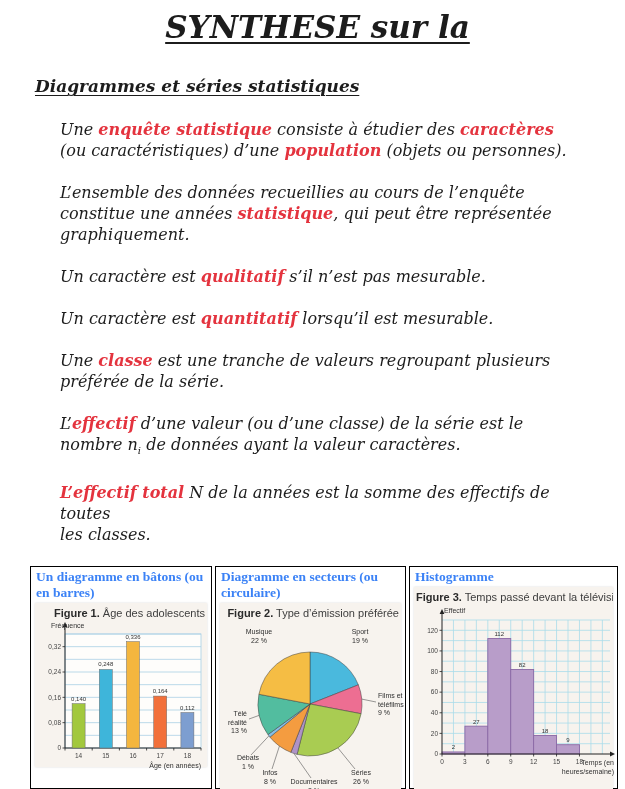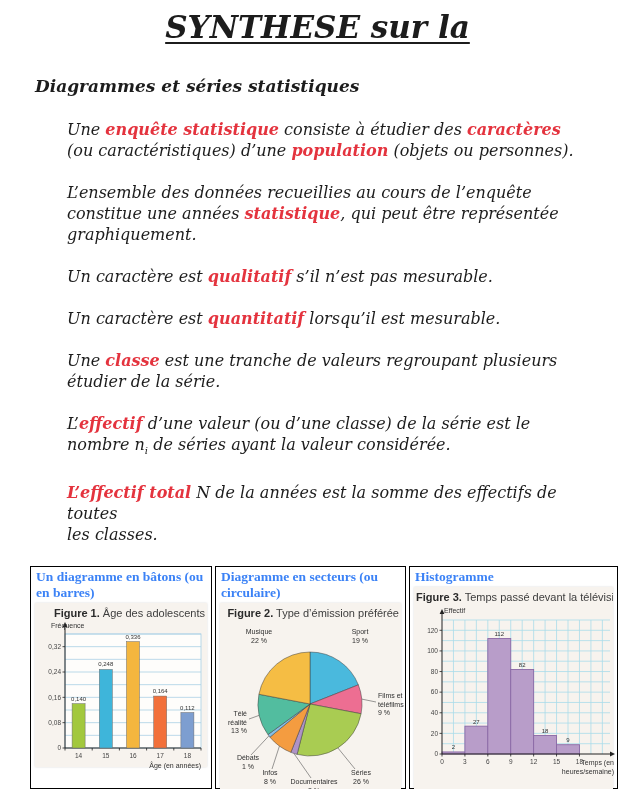--- a/index.html
+++ b/index.html
@@ -7,25 +7,25 @@
   body { font-family:"DejaVu Serif", serif; color:#1c1c1c; }
 
   .page { width:625px; height:789px; padding:12px 20px 0 30px; }
 
   
   .title { text-align:center; font-style:italic; font-weight:600; font-size:31px; line-height:31px; }
   .title .tline { text-decoration:underline; text-underline-offset:4px; text-decoration-thickness:1.5px; }
 
   
   .section-heading { margin:32px 0 0 5px; font-style:italic; font-weight:600; font-size:17px; line-height:22px; }
-  .section-heading span { text-underline-offset:3px; text-decoration-thickness:1.3px; }
+  .section-heading span { text-decoration:underline; text-underline-offset:3px; text-decoration-thickness:1.3px; }
 
   
   .paragraphs { margin:22px 0 0 22px; font-style:italic; font-size:16px; line-height:21px; }
-  .paragraphs p { margin:0 0 21px 15px; }
+  .paragraphs p { margin:0 0 21px 8px; }
   .paragraphs .red { color:#e4333e; font-weight:600; }
   .paragraphs sub { font-size:10px; }
 
   
   .panels { display:flex; gap:3px; margin:2px 0 0 0; height:223px; }
   .panel { border:1.5px solid #000; background:#fff; display:flex; flex-direction:column; }
   .panel-1 { width:182px; }
   .panel-2 { width:191px; }
   .panel-3 { width:209px; }
   .panel-header { font-family:"Liberation Serif", serif; font-weight:bold; font-size:13.5px; line-height:16px; padding:2px 5px 1px 5px; color:#3b82f6; }
@@ -46,22 +46,22 @@
 
   <h2 class="section-heading">
     <span>Diagrammes et séries statistiques</span>
   </h2>
 
   <div class="paragraphs">
     <p><span>Une </span><span class="red">enquête statistique</span><span> consiste à étudier des </span><span class="red">caractères</span><br><span>(ou caractéristiques) d’une </span><span class="red">population</span><span> (objets ou personnes).</span></p>
     <p><span>L’ensemble des données recueillies au cours de l’enquête</span><br><span>constitue une années </span><span class="red">statistique</span><span>, qui peut être représentée</span><br><span>graphiquement.</span></p>
     <p><span>Un caractère est </span><span class="red">qualitatif</span><span> s’il n’est pas mesurable.</span></p>
     <p><span>Un caractère est </span><span class="red">quantitatif</span><span> lorsqu’il est mesurable.</span></p>
-    <p><span>Une </span><span class="red">classe</span><span> est une tranche de valeurs regroupant plusieurs</span><br><span>étudier de la série.</span></p>
-    <p><span>L’</span><span class="red">effectif</span><span> d’une valeur (ou d’une classe) de la série est le</span><br><span>nombre n</span><sub>i</sub><span> de séries ayant la valeur considérée.</span></p>
+    <p><span>Une </span><span class="red">classe</span><span> est une tranche de valeurs regroupant plusieurs</span><br><span>préférée de la série.</span></p>
+    <p><span>L’</span><span class="red">effectif</span><span> d’une valeur (ou d’une classe) de la série est le</span><br><span>nombre n</span><sub>i</sub><span> de données ayant la valeur caractères.</span></p>
     <p><span class="red">L’effectif total</span><span> N de la années est la somme des effectifs de toutes</span><br><span>les classes.</span></p>
   </div>
 
   <div class="panels">
 
     <div class="panel panel-1">
       <div class="panel-header">Un diagramme en bâtons (ou en barres)</div>
       <div class="fig-area">
         <div class="fig-caption">
           <b>Figure 1.</b>

